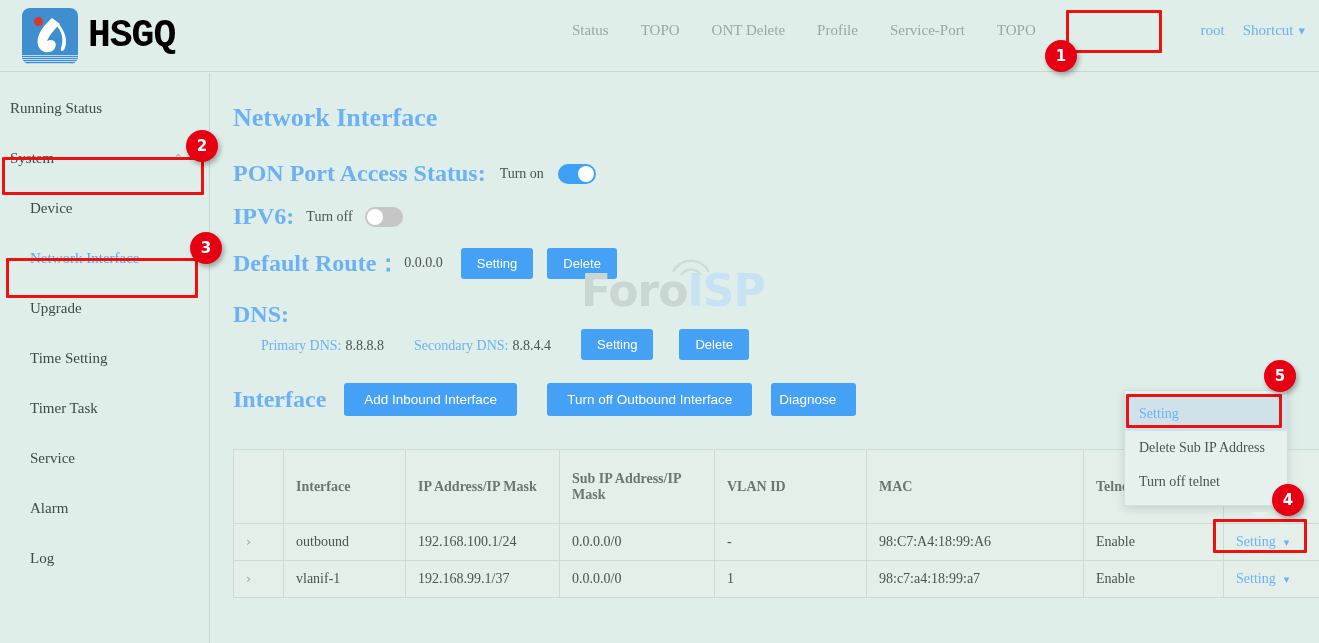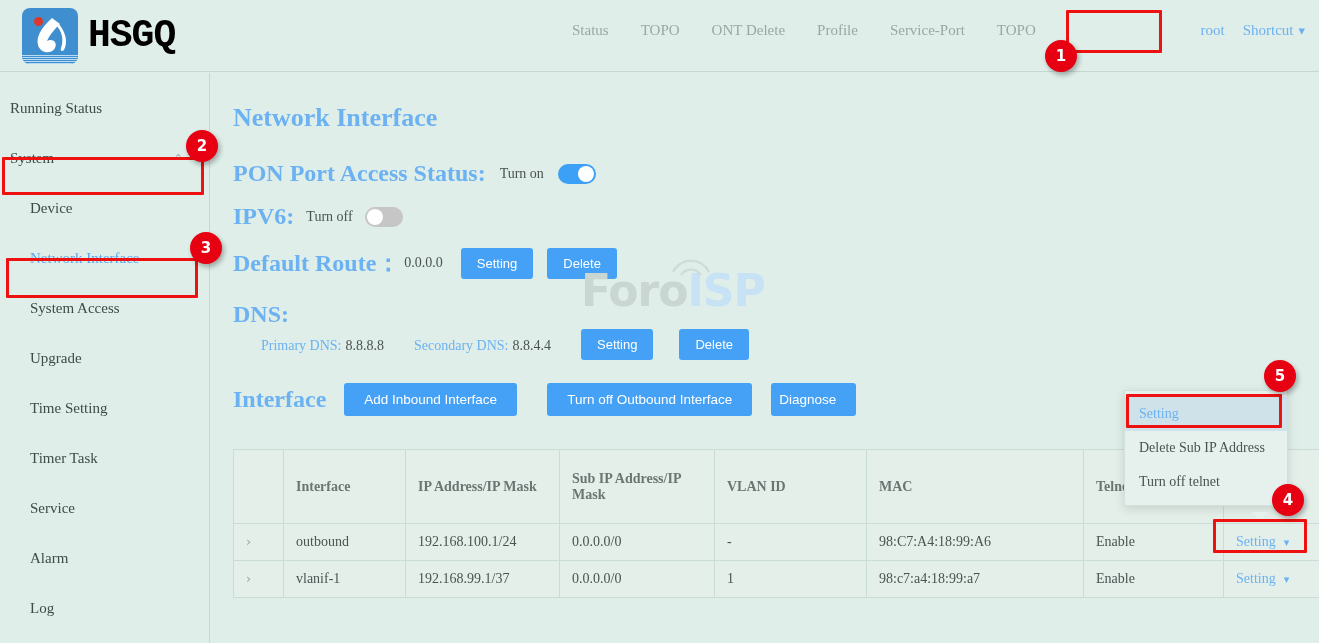--- a/index.html
+++ b/index.html
@@ -321,23 +321,20 @@
     </div>
     <div class="side-item">
       <span>System</span>
       <span class="caret">⌃</span>
     </div>
     <div class="side-item sub">
       <span>Device</span>
     </div>
     <div class="side-item sub active-blue">
       <span>Network Interface</span>
-    </div>
-    <div class="side-item sub">
-      <span>System Access</span>
     </div>
     <div class="side-item sub">
       <span>Upgrade</span>
     </div>
     <div class="side-item sub">
       <span>Time Setting</span>
     </div>
     <div class="side-item sub">
       <span>Timer Task</span>
     </div>

